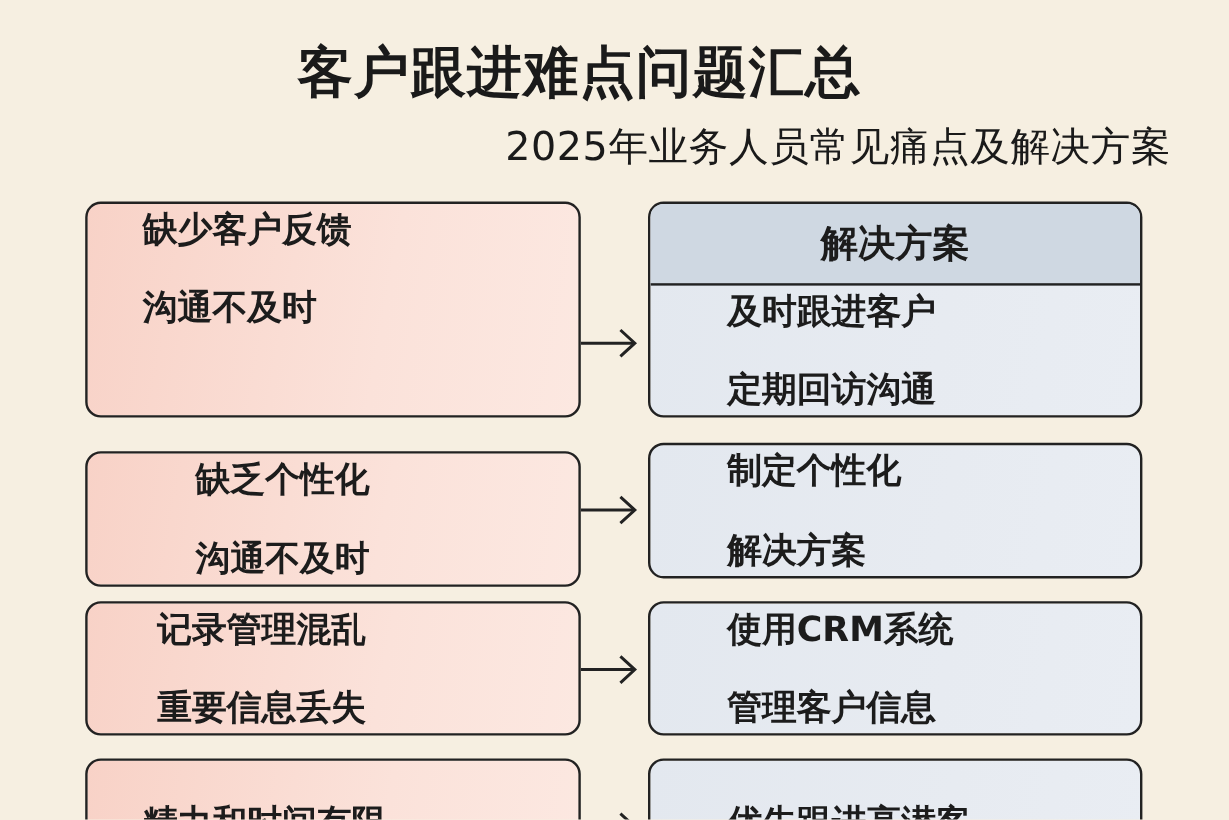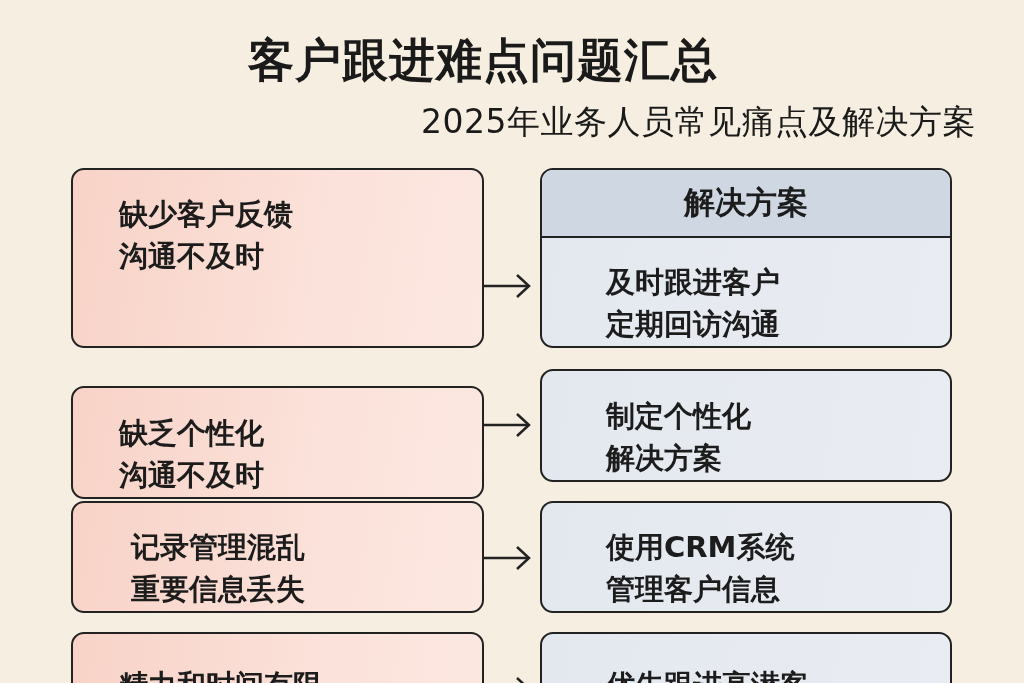--- a/index.html
+++ b/index.html
@@ -28,21 +28,21 @@
     }
     .card.pain { left: 71px; width: 413px; background: linear-gradient(100deg, #f8d2c7 0%, #fbe2da 60%, #fce8e1 100%); }
     .card.sol  { left: 540px; width: 412px; background: linear-gradient(100deg, #e3e8ef 0%, #e7ebf1 60%, #e9edf3 100%); }
     .card-head {
       height: 68px; display: flex; align-items: center; justify-content: center;
       font-size: 31px; font-weight: bold; border-bottom: 2.5px solid #222;
     }
     .pain .card-head { background: #f5c7bb; }
     .sol .card-head  { background: #cfd8e2; }
     .card-body {
-      display: flex; flex-direction: column; justify-content: flex-end;
+      display: flex; flex-direction: column; justify-content: space-between;
       font-size: 29px; line-height: 42px; font-weight: bold;
     }
     .pain .card-body { padding-left: 46px; }
     .sol .card-body  { padding-left: 64px; }
     .arrow {
       position: absolute; left: 484px; width: 56px; height: 30px;
     }
     .arrow svg { display: block; }
   </style>
 </head>
@@ -65,21 +65,21 @@
       </svg>
   </div>
   <div class="card sol" style="top:168px; height:180px;">
     <div class="card-head">解决方案</div>
     <div class="card-body" style="height:107px;">
       <div>及时跟进客户</div>
       <div>定期回访沟通</div>
     </div>
   </div>
 
-  <div class="card pain" style="top:386px; height:113px;">
+  <div class="card pain" style="top:376px; height:113px;padding-left:44px;">
     <div class="card-body" style="height:108px;">
       <div>缺乏个性化</div>
       <div>沟通不及时</div>
     </div>
   </div>
   <div class="arrow" style="top:410px;">
     <svg width="56" height="30" viewBox="0 0 56 30">
         <line x1="0" y1="15" x2="44" y2="15" stroke="#222" stroke-width="2.5"></line>
         <polyline points="33,4 45,15 33,26" fill="none" stroke="#222" stroke-width="2.5"></polyline>
       </svg>

